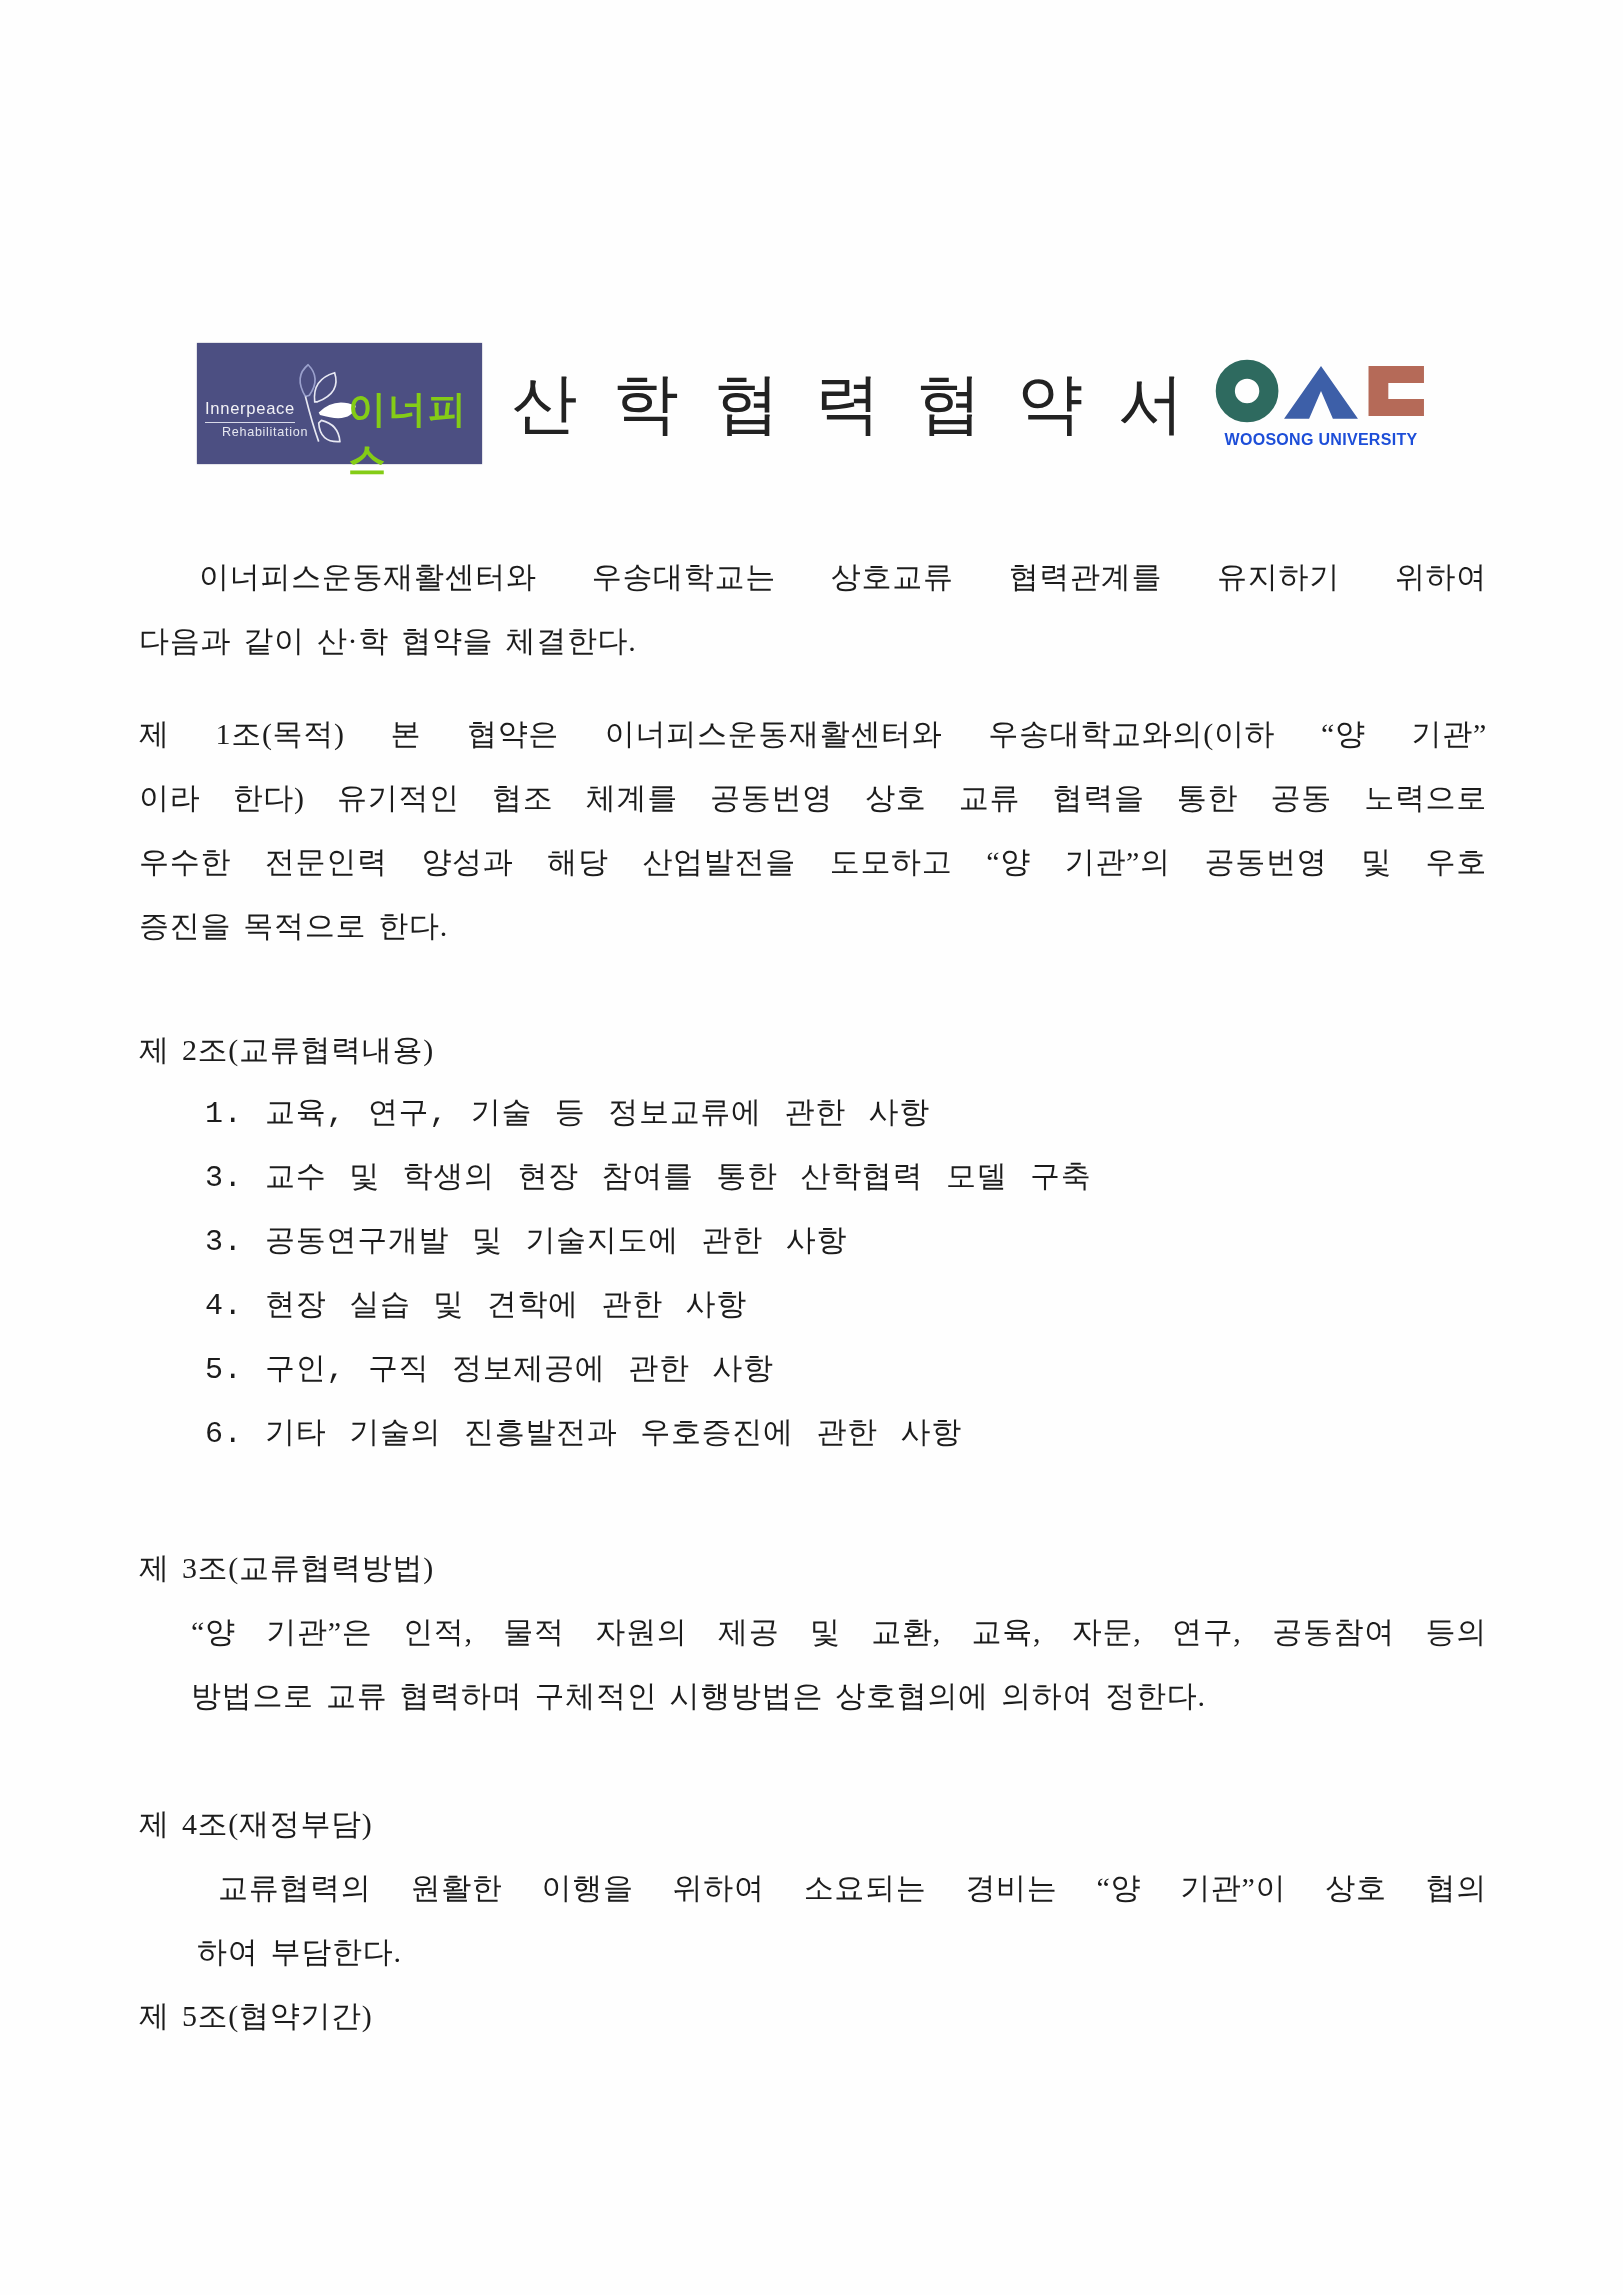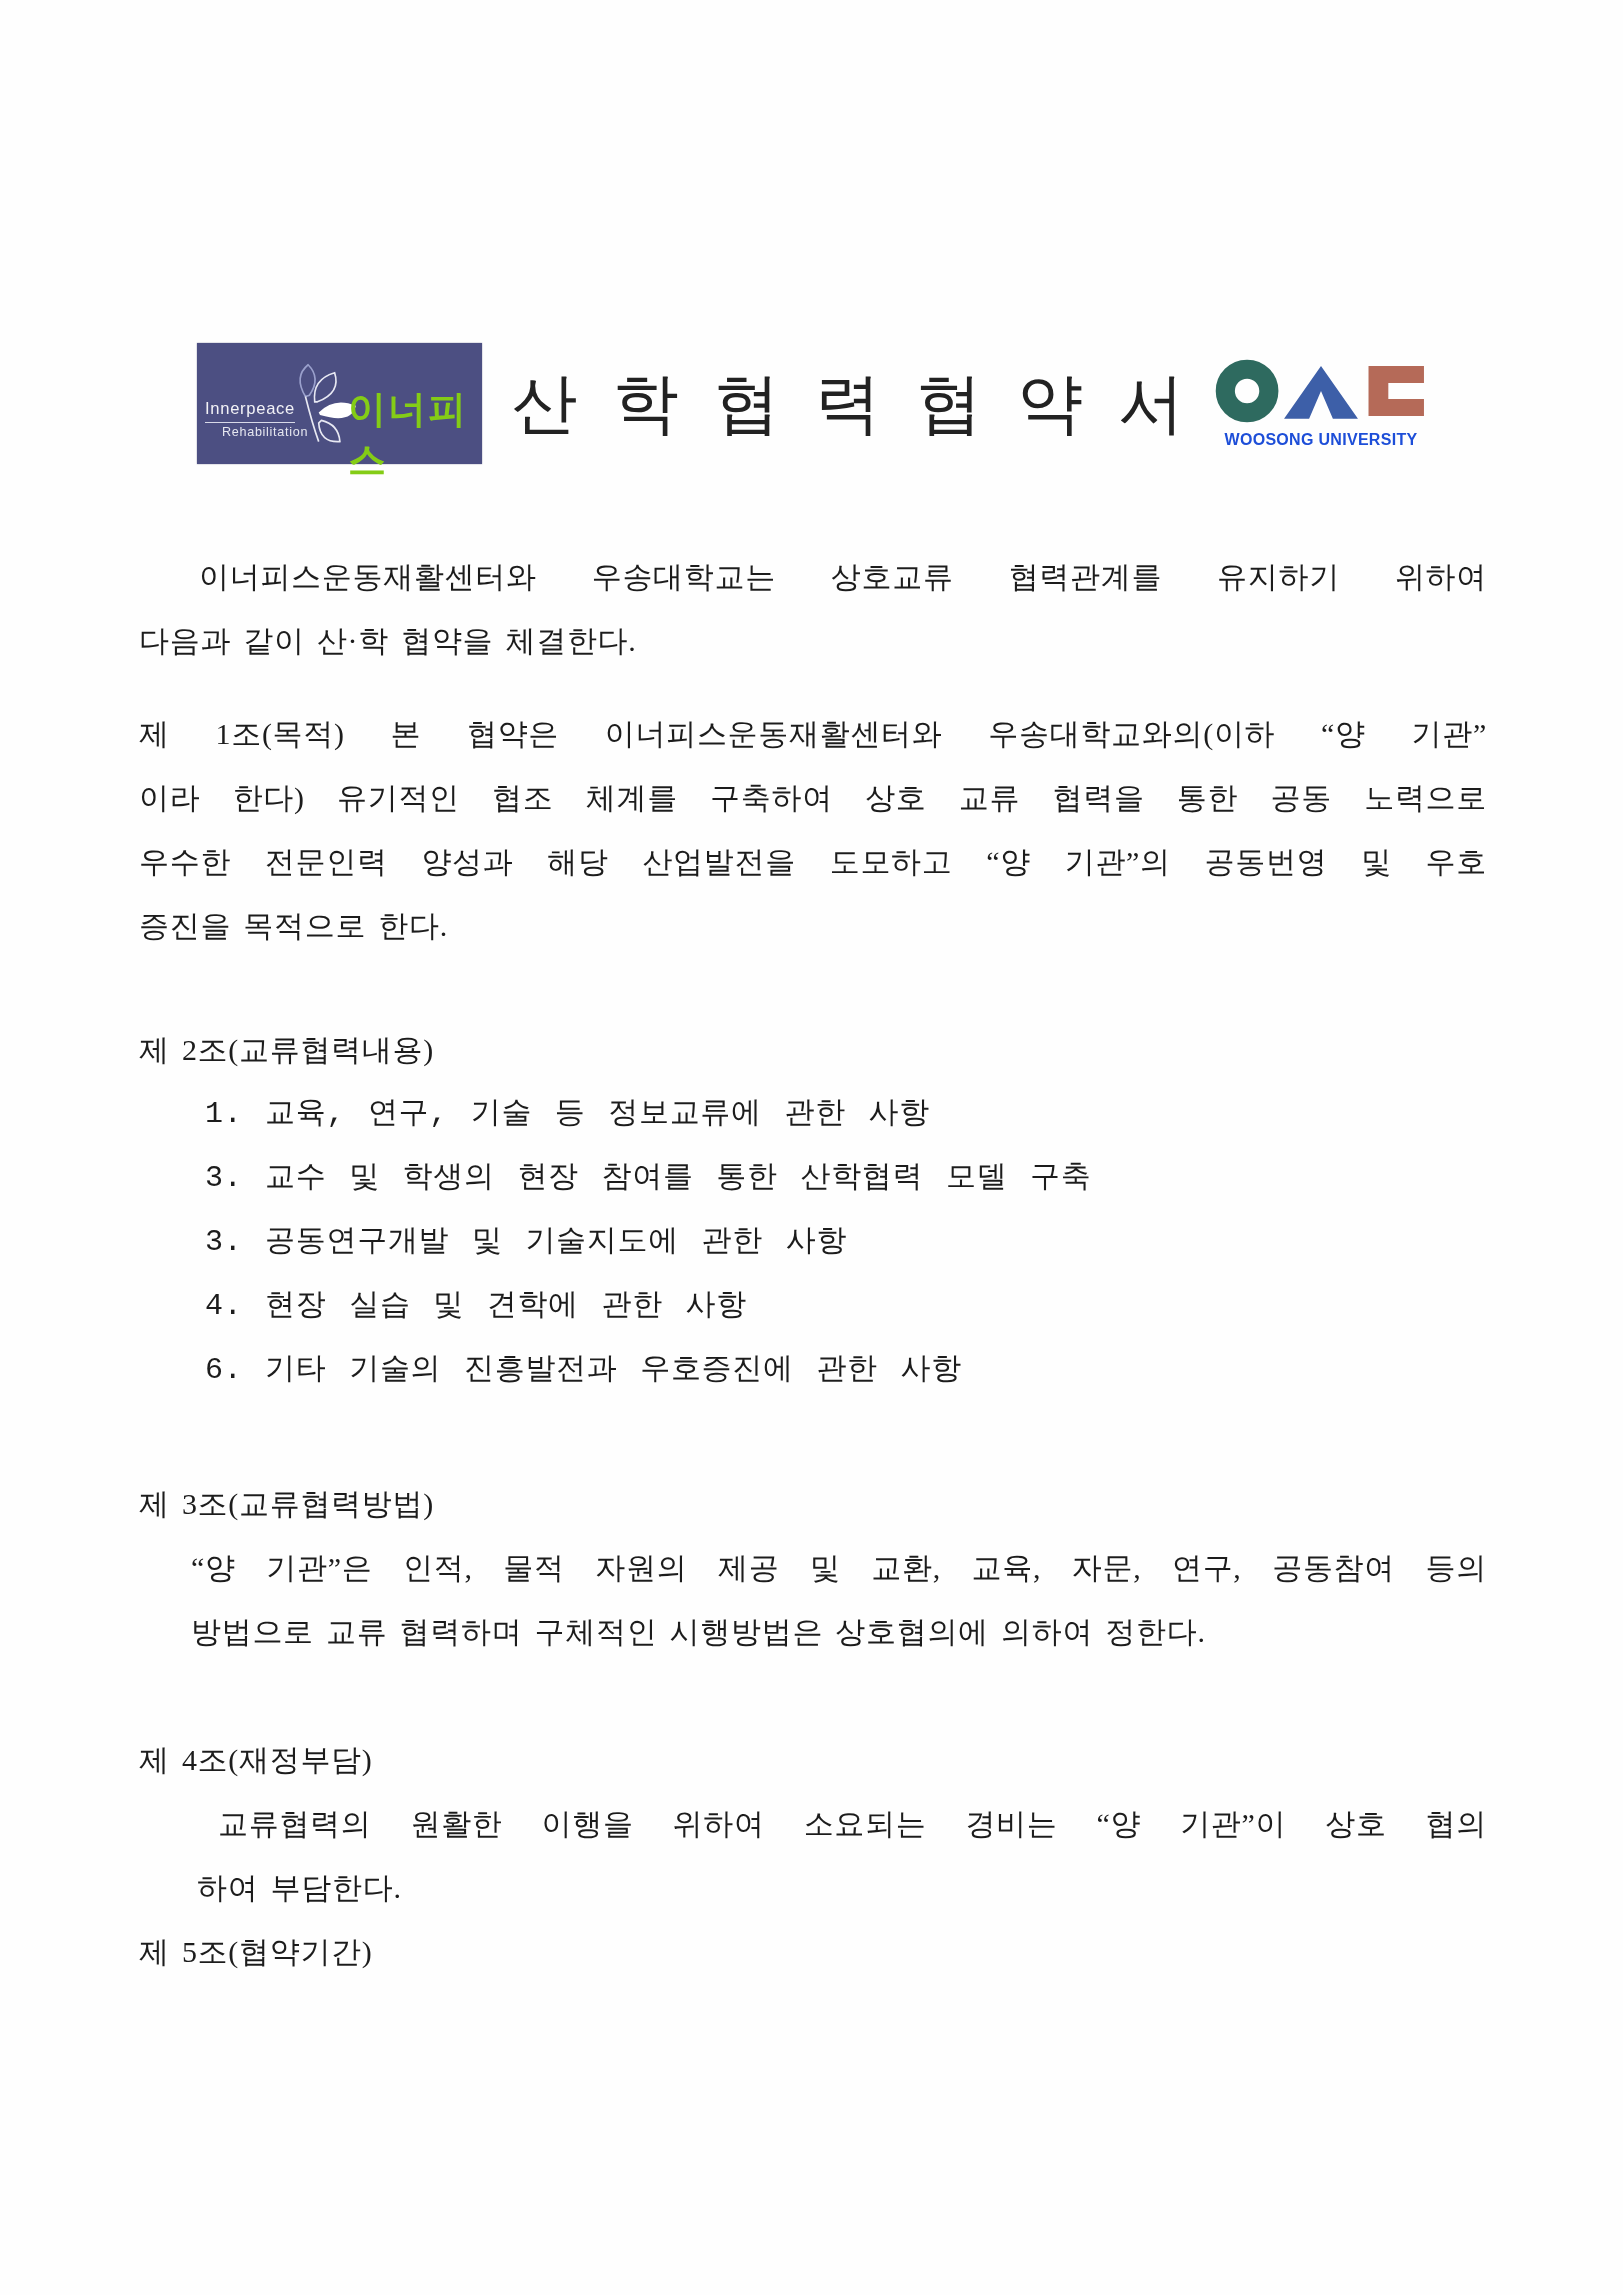--- a/index.html
+++ b/index.html
@@ -138,31 +138,32 @@
 
   <main class="main">
 
     <div class="para">
       <span class="line just ind90">이너피스운동재활센터와 우송대학교는 상호교류 협력관계를 유지하기 위하여</span>
       <span class="line">다음과 같이 산·학 협약을 체결한다.</span>
     </div>
 
     <div class="para art1">
       <span class="line just">제 1조(목적)  본 협약은 이너피스운동재활센터와 우송대학교와의(이하 “양 기관”</span>
-      <span class="line just">이라 한다) 유기적인 협조 체계를 구축하여 상호 교류 협력을 통한 공동 노력으로</span>
+      <span class="line just">이라 한다) 유기적인 협조 체계를 공동번영 상호 교류 협력을 통한 공동 노력으로</span>
       <span class="line just">우수한 전문인력 양성과 해당 산업발전을 도모하고 “양 기관”의 공동번영 및 우호</span>
       <span class="line">증진을 목적으로 한다.</span>
     </div>
 
     <div class="para art2">
       <span class="line">제 2조(교류협력내용)</span>
       <span class="line item">1. 교육, 연구, 기술 등 정보교류에 관한 사항</span>
       <span class="line item">3. 교수 및 학생의 현장 참여를 통한 산학협력 모델 구축</span>
       <span class="line item">3. 공동연구개발 및 기술지도에 관한 사항</span>
       <span class="line item">4. 현장 실습 및 견학에 관한 사항</span>
+      <span class="line item">5. 구인, 구직 정보제공에 관한 사항</span>
       <span class="line item">6. 기타 기술의 진흥발전과 우호증진에 관한 사항</span>
     </div>
 
     <div class="para art3">
       <span class="line">제 3조(교류협력방법)</span>
       <span class="line just ind78">“양 기관”은 인적, 물적 자원의 제공 및 교환, 교육, 자문, 연구, 공동참여 등의</span>
       <span class="line ind78">방법으로 교류 협력하며 구체적인 시행방법은 상호협의에 의하여 정한다.</span>
     </div>
 
     <div class="para art4">

